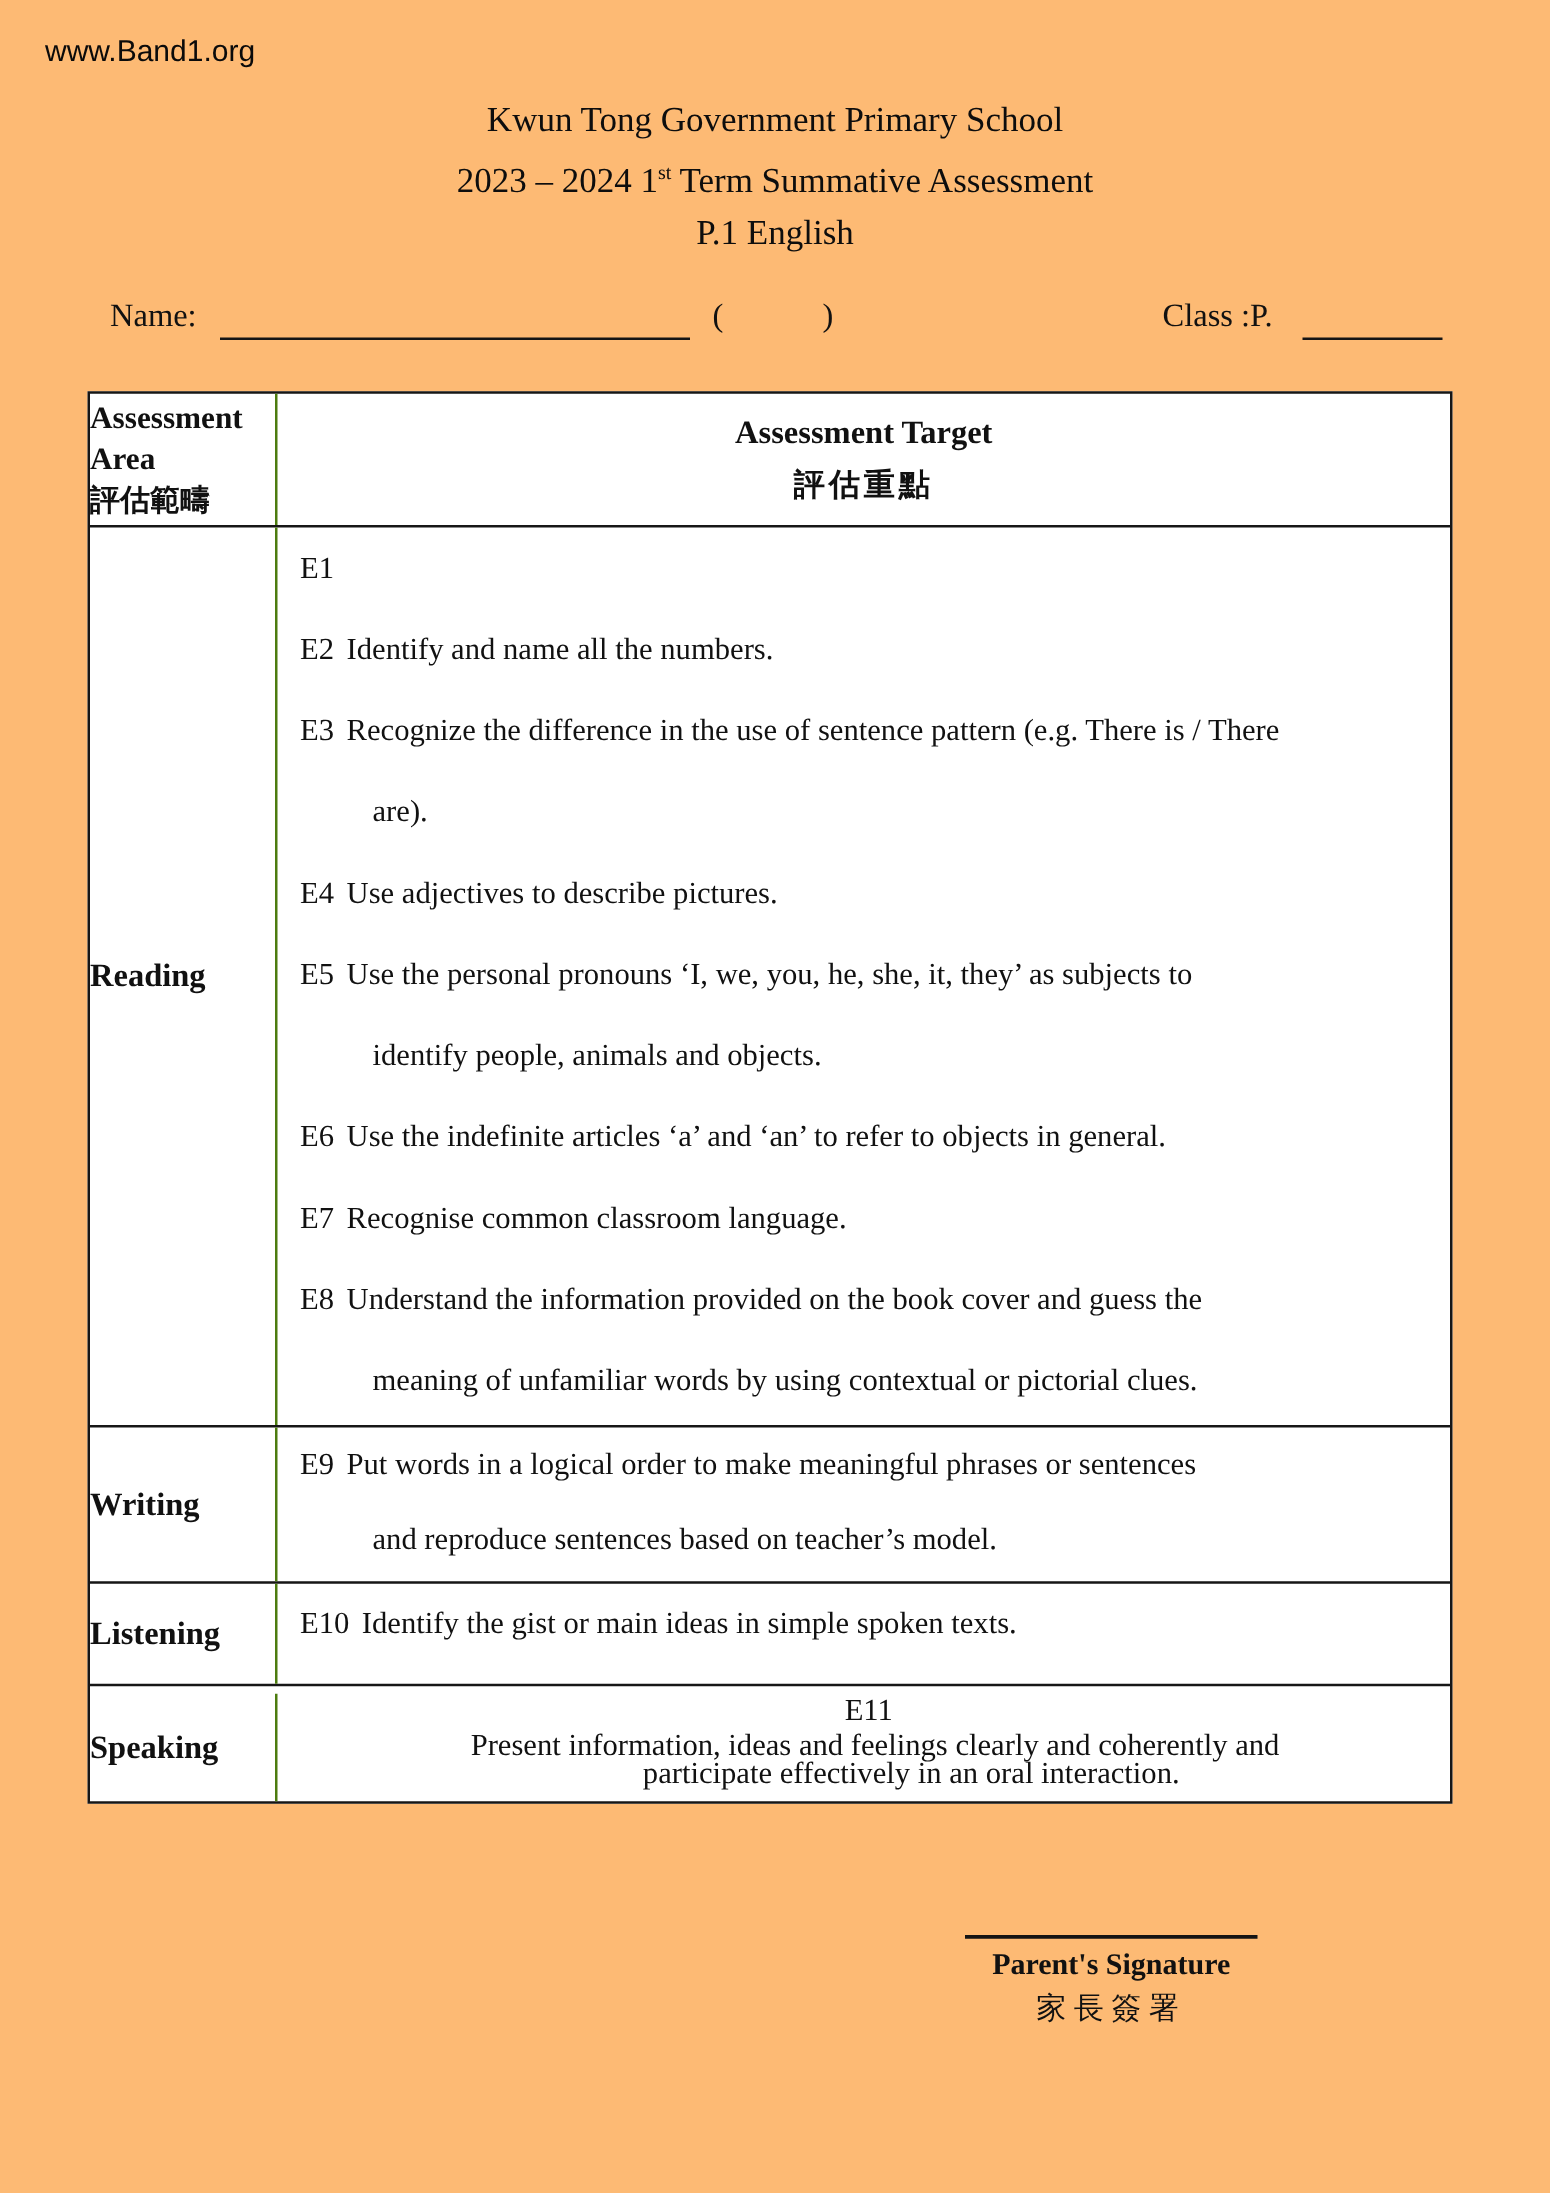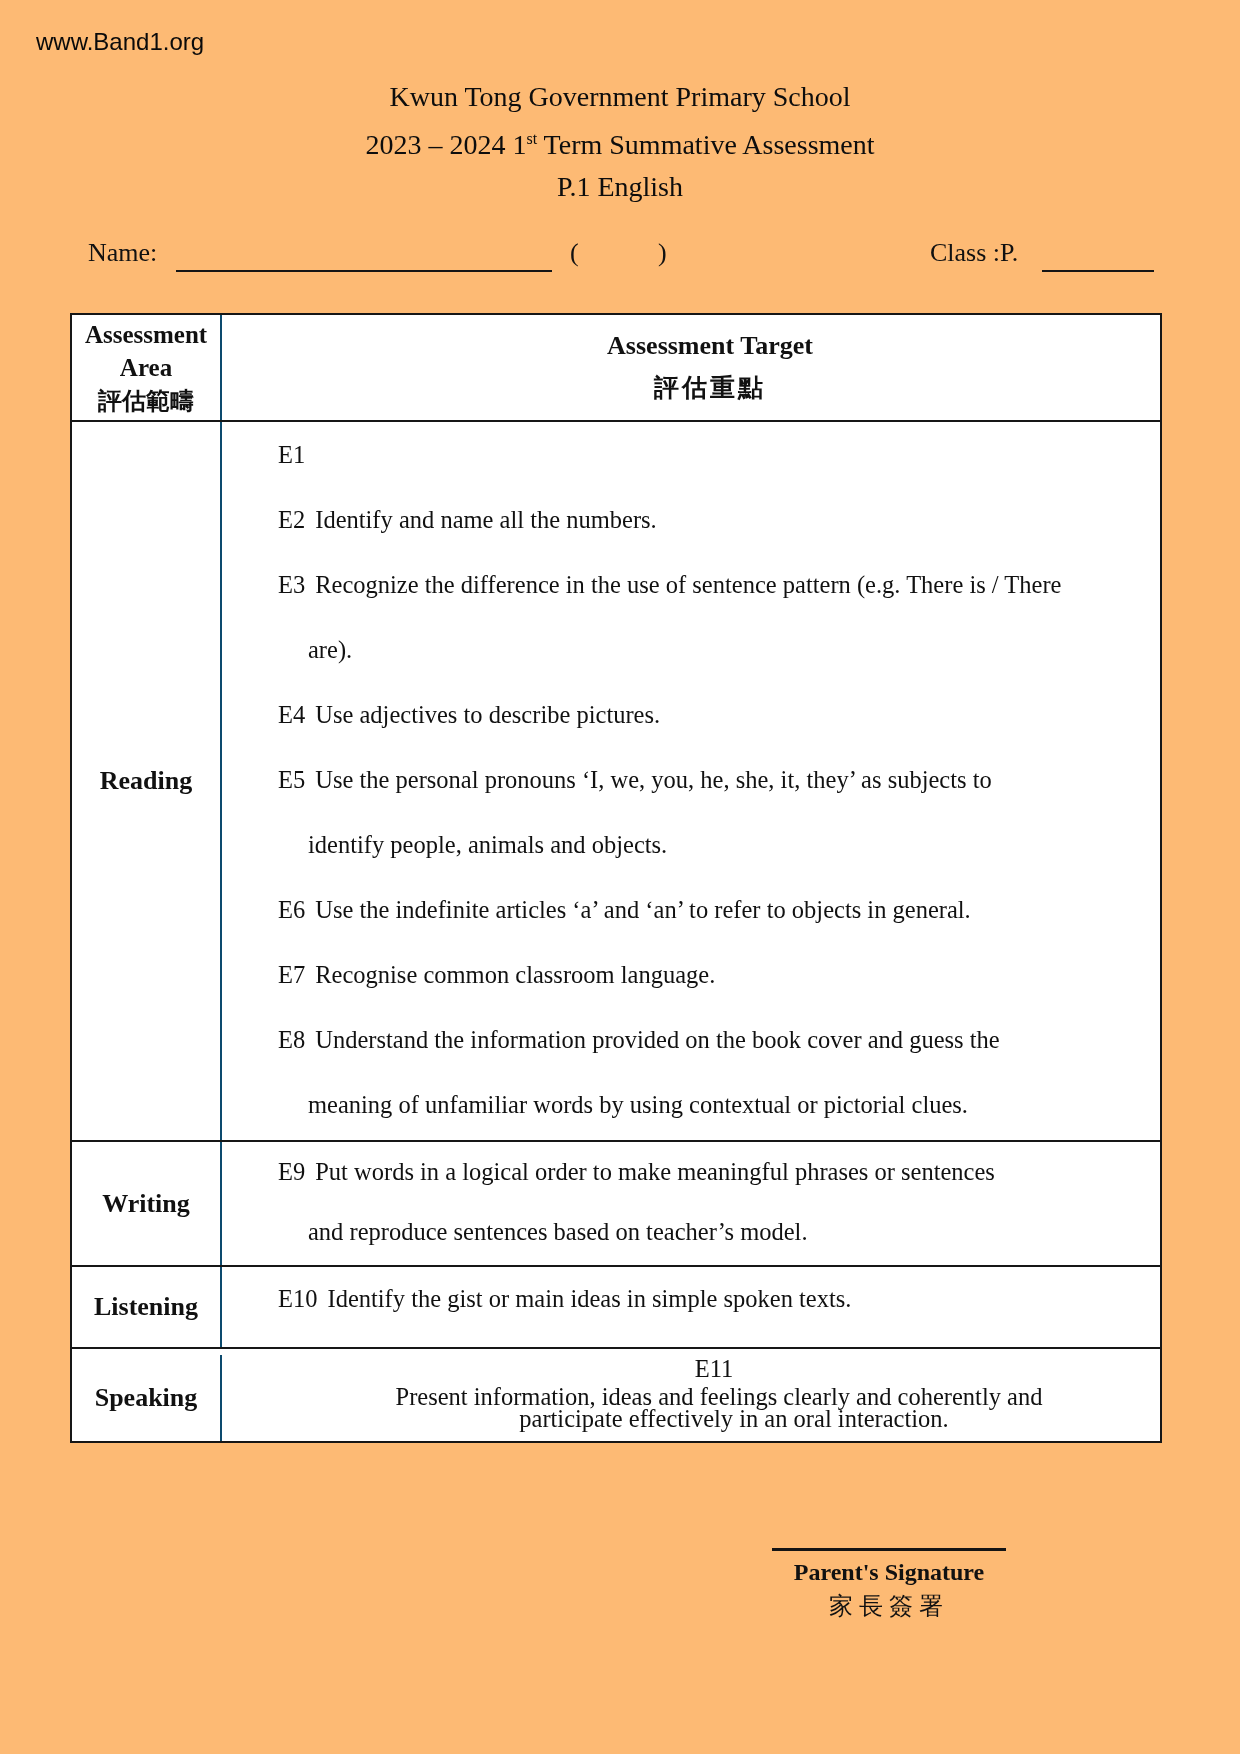--- a/index.html
+++ b/index.html
@@ -60,28 +60,28 @@
     left: 70px; top: 313px;
     width: 1088px;
     border: 2.5px solid #161616;
     background: #fff;
   }
   .trow { display: flex; }
   .trow + .trow { border-top: 2px solid #161616; }
   .cell-label {
     width: 148px;
     flex: 0 0 148px;
-    border-right: 2px solid #0c4a6e;
+    border-right: 2px solid #4d7c0f;
     display: flex;
     flex-direction: column;
-    align-items: center;
+    align-items: flex-start;
     justify-content: center;
     text-align: center;
   }
-  .cell-content { flex: 1 1 auto; min-width: 0; margin-left: 38px; }
+  .cell-content { flex: 1 1 auto; min-width: 0; }
 
   .row-header    { height: 105px; }
   .row-reading   { height: 718px; }
   .row-writing   { height: 123px; }
   .row-listening { height: 80px;  }
   .row-speaking  { height: 94px; }
 
   .hdr-en { font-weight: bold; font-size: 25px; line-height: 33px; }
   .hdr-zh { font-weight: bold; font-size: 24px; line-height: 34px; }
   .hdr-target-cell {
@@ -94,21 +94,21 @@
 
   .area-label { font-weight: bold; font-size: 26px; }
 
   .cell-content { font-size: 24.5px; }
   .tline {
     display: flex; align-items: center;
     padding-left: 18px;
     white-space: nowrap;
   }
   .tcode { margin-right: 10px; }
-  .cont  { padding-left: 48px; }
+  .cont  { padding-left: 76px; }
 
   .row-reading   .tline { height: 65px; }
   .row-reading   { padding-top: 0; }
   .row-writing   .tline { height: 60px; }
   .row-listening .tline { height: 63px; }
   .row-speaking  { padding-top: 6px; box-sizing: border-box; }
   .row-speaking  .tline { height: 50px; flex-direction: column; }
 
   
   .signature {

